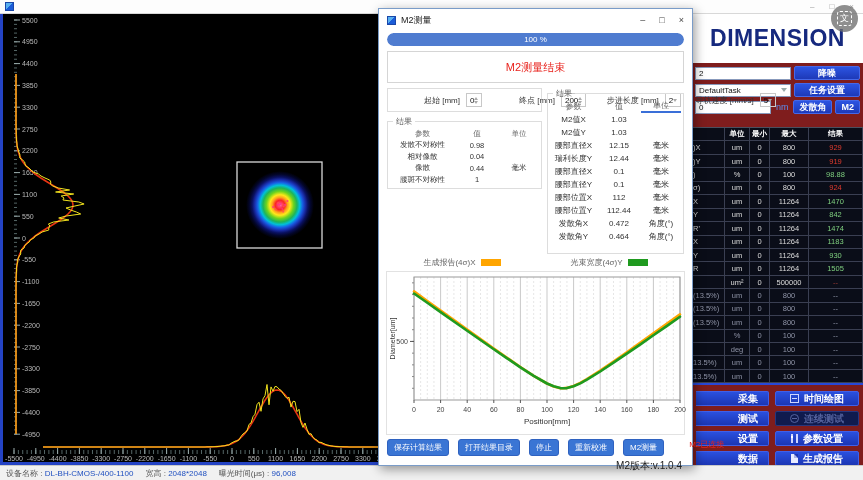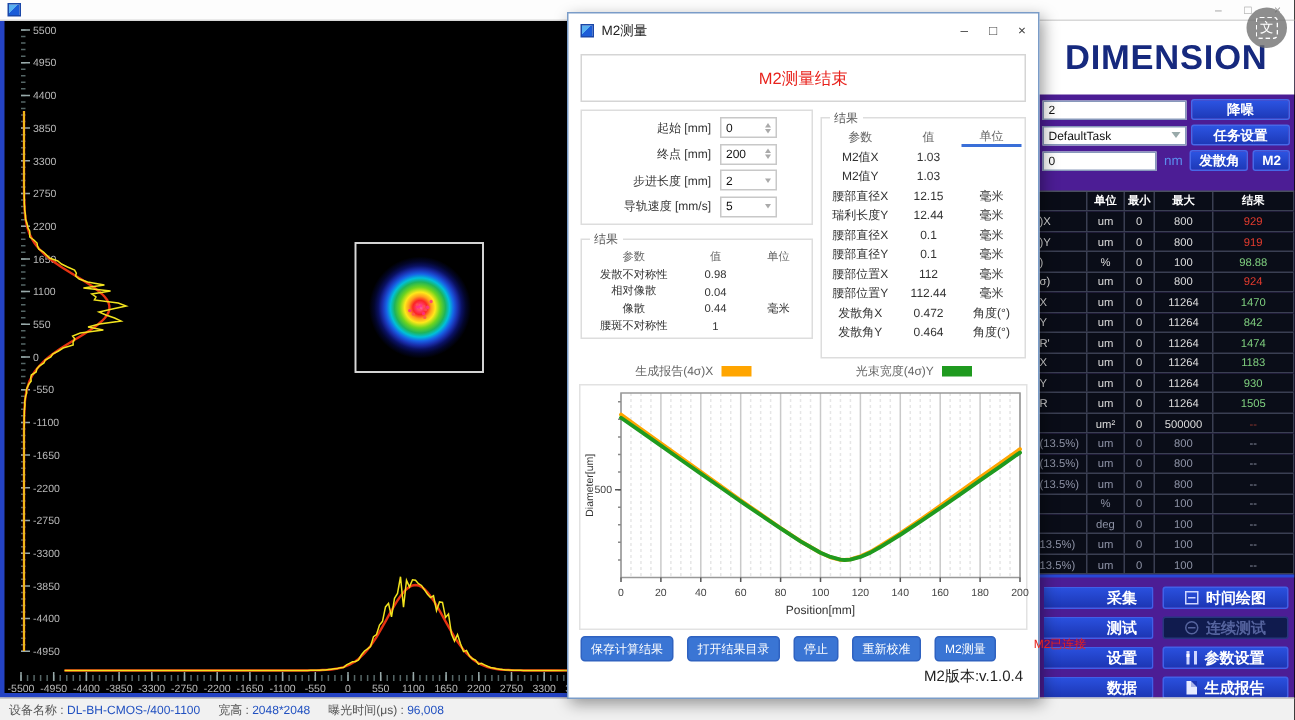--- a/index.html
+++ b/index.html
@@ -7,21 +7,21 @@
   .app{position:relative;width:863px;height:480px;background:#000}
   
   .titlebar{position:absolute;left:0;top:0;width:863px;height:14px;background:#fdfdfd;border-bottom:1px solid #d8d8d8;display:flex;align-items:center;gap:4px;padding:0 5px;font-size:9px;color:#222}
   .appicon{width:9px;height:9px;background:linear-gradient(135deg,#58b0f0 0 45%,#1b5cd8 45% 100%);border:1px solid #1a47a8;flex:0 0 auto}
   .wcontrols{margin-left:auto;display:flex;gap:15px;color:#999;font-size:8px;padding-right:4px}
   .wcontrols span{cursor:default}
   
   .camera{position:absolute;left:0;top:14px;width:690px;height:451px;background:#000;border-left:3px solid #2443c4;border-bottom:3px solid #2443c4}
   .camera svg{position:absolute;left:0;top:0}
   
-  .rightpanel{position:absolute;left:690px;top:14px;width:173px;height:451px;background:#4c1d95;border-left:2px solid #fde047}
+  .rightpanel{position:absolute;left:690px;top:14px;width:173px;height:451px;background:#7f1d1d;border-left:2px solid #fde047}
   .logo{height:49px;background:#fff;display:flex;align-items:center;justify-content:center;font-size:23px;font-weight:bold;color:#16297e;letter-spacing:.5px;overflow:hidden}
   .controls{padding:3px;display:flex;flex-direction:column;gap:3px}
   .crow{display:flex;gap:3px;align-items:center}
   .cinput{flex:1;height:13px;border:1px solid #8899bb;background:#fff;font-size:8px;padding:0 3px;color:#111;min-width:0;font-family:inherit}
   .cselect{flex:1;height:13px;background:#fff;border:1px solid #8899bb;font-size:8px;display:flex;align-items:center;justify-content:space-between;padding:0 3px;color:#111}
   .cbtn{height:14px;background:linear-gradient(#2c54e2,#1d39b8);color:#fff;border:1px solid #4668e8;border-radius:2px;font-size:9px;font-weight:bold;padding:0 5px;font-family:inherit}
   .w66{width:66px}
   .nm{color:#5b8dee;font-size:9px;margin:0 2px}
   .tri-dn{width:0;height:0;border-left:3px solid transparent;border-right:3px solid transparent;border-top:4px solid #9aa}
   .mtable{margin-top:10px;font-size:7.5px;color:#dcdcdc;border-top:1px solid #4a4f5e}
@@ -54,21 +54,21 @@
   
   .dialog{position:absolute;left:378px;top:8px;width:315px;height:458px;background:#fff;border:1px solid #7a9cc8;box-shadow:2px 3px 10px rgba(0,0,0,.4);z-index:10}
   .dtitle{height:22px;display:flex;align-items:center;gap:5px;padding:0 8px;font-size:9px;color:#222}
   .dicon{width:9px;height:9px;background:linear-gradient(135deg,#58b0f0 0 45%,#1b5cd8 45% 100%);border:1px solid #1a47a8}
   .dctl{margin-left:auto;display:flex;gap:14px;color:#444;font-size:9px}
   .dprogress{margin:2px 8px;height:13px;background:#dfe7f5;border-radius:7px;overflow:hidden}
   .dprogress .fill{height:100%;background:#4f7cd0;border-radius:7px;display:flex;align-items:center;justify-content:center;color:#fff;font-size:8px}
   .dbanner{margin:5px 8px;height:32px;border:1px solid #d5d5d5;display:flex;align-items:center;justify-content:center;color:#e8221c;font-size:11px}
   .dbody{display:flex;margin:2px 8px;gap:5px;height:166px}
   .dleft{width:155px;display:flex;flex-direction:column;gap:4px}
-  .dform{border:1px solid #ddd;padding:4px 20px;display:flex;flex-direction:column;gap:3.5px}
+  .dform{border:1px solid #ddd;padding:4px 6px;display:flex;flex-direction:row;gap:3.5px}
   .frow{display:flex;align-items:center}
   .flabel{width:72px;text-align:right;padding-right:6px;font-size:8px;color:#333}
   .fctl{flex:1;height:14px;border:1px solid #c8c8c8;font-size:8px;color:#111;display:flex;align-items:center;justify-content:space-between;padding:0 3px;margin-right:3px}
   .spin{display:flex;flex-direction:column;gap:1px;align-items:center}
   .tri-u{width:0;height:0;border-left:2.5px solid transparent;border-right:2.5px solid transparent;border-bottom:3px solid #aaa}
   .tri-d{width:0;height:0;border-left:2.5px solid transparent;border-right:2.5px solid transparent;border-top:3px solid #aaa}
   fieldset{border:1px solid #ddd;padding:1px 2px 2px;min-width:0}
   legend{font-size:8px;color:#555;padding:0 3px;margin-left:3px}
   .rtab{display:grid;grid-template-columns:1fr 44px 40px;font-size:8px;color:#333;text-align:center}
   .rtab .hd{color:#666;height:13px;display:flex;align-items:center;justify-content:center}
@@ -662,20 +662,25 @@
   <div class="dialog">
     <div class="dtitle">
       <span class="dicon"></span>
       <span>M2测量</span>
       <div class="dctl">
         <span>–</span>
         <span>□</span>
         <span>×</span>
       </div>
     </div>
+    <div class="dprogress">
+      <div class="fill">
+        <span>100 %</span>
+      </div>
+    </div>
     <div class="dbanner">M2测量结束</div>
     <div class="dbody">
       <div class="dleft">
         <div class="dform">
             <div class="frow">
               <div class="flabel">起始 [mm]</div>
               <div class="fctl">
                 <span>0</span>
                 <span class="spin">
                   <i class="tri-u"></i>

